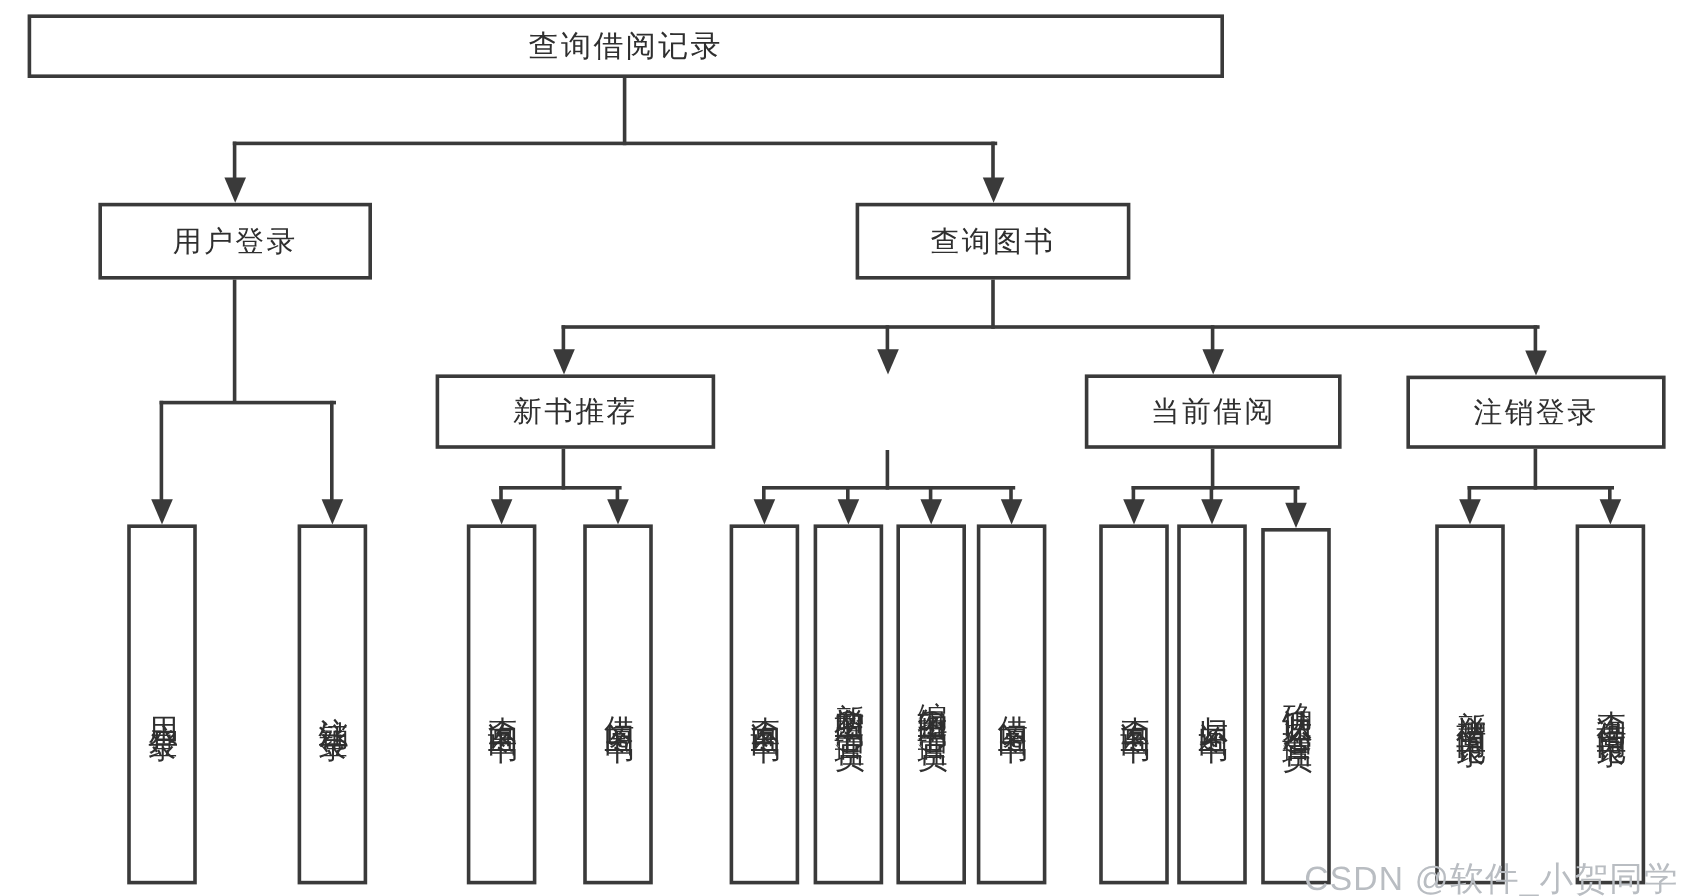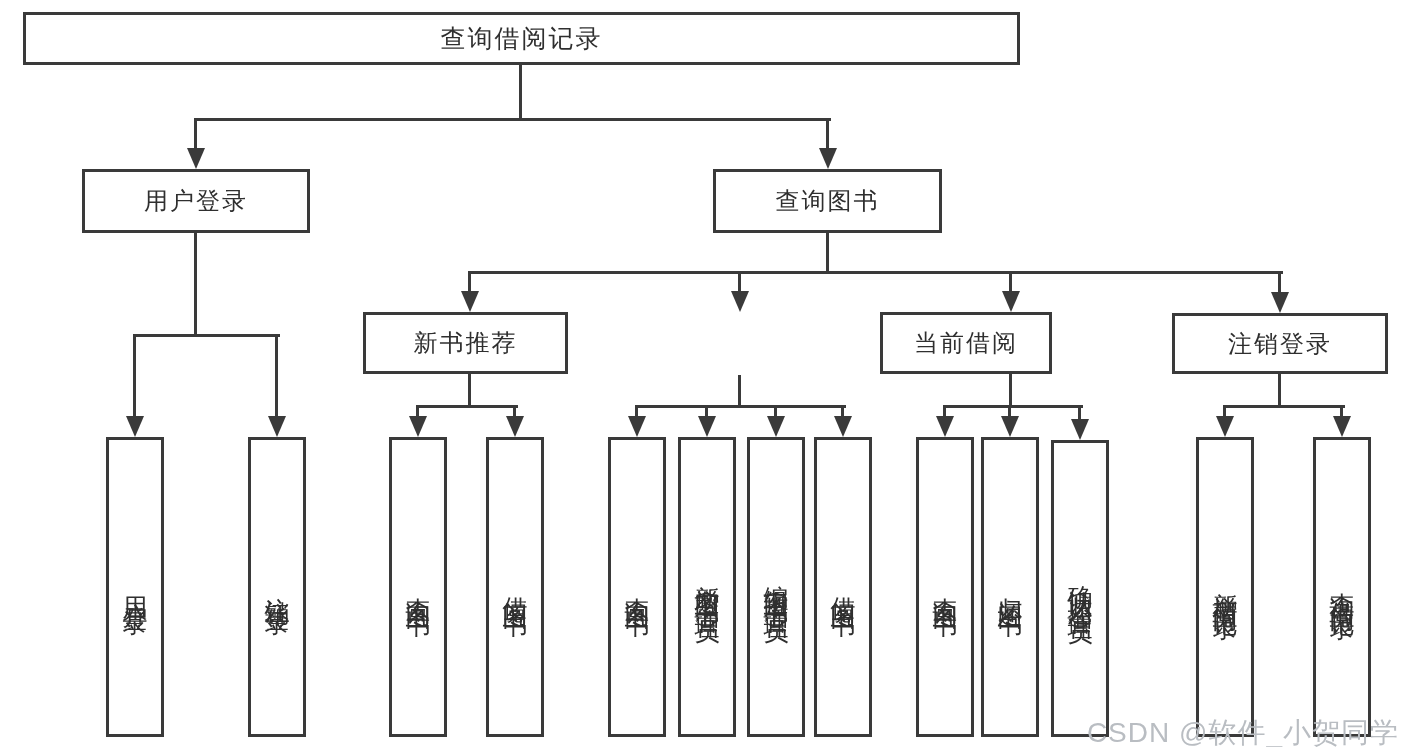--- a/index.html
+++ b/index.html
@@ -48,24 +48,24 @@
     <span class="root-label">查询借阅记录</span>
   </div>
 
   <div class="box" style="left:82px;top:169px;width:228px;height:64px;">
     <span class="hlabel">用户登录</span>
   </div>
   <div class="box" style="left:713px;top:169px;width:229px;height:64px;">
     <span class="hlabel">查询图书</span>
   </div>
 
-  <div class="box" style="left:363px;top:312px;width:205px;height:62px;">
+  <div class="box" style="left:363px;top:312px;width:233px;height:62px;">
     <span class="hlabel">新书推荐</span>
   </div>
-  <div class="box" style="left:880px;top:312px;width:172px;height:62px;">
+  <div class="box" style="left:904px;top:312px;width:214px;height:62px;">
     <span class="hlabel">当前借阅</span>
   </div>
   <div class="box" style="left:1172px;top:313px;width:216px;height:61px;">
     <span class="hlabel">注销登录</span>
   </div>
 
   <div class="box leaf" style="left:106px;">
     <span class="vtext">用户登录</span>
   </div>
   <div class="box leaf" style="left:248px;">

